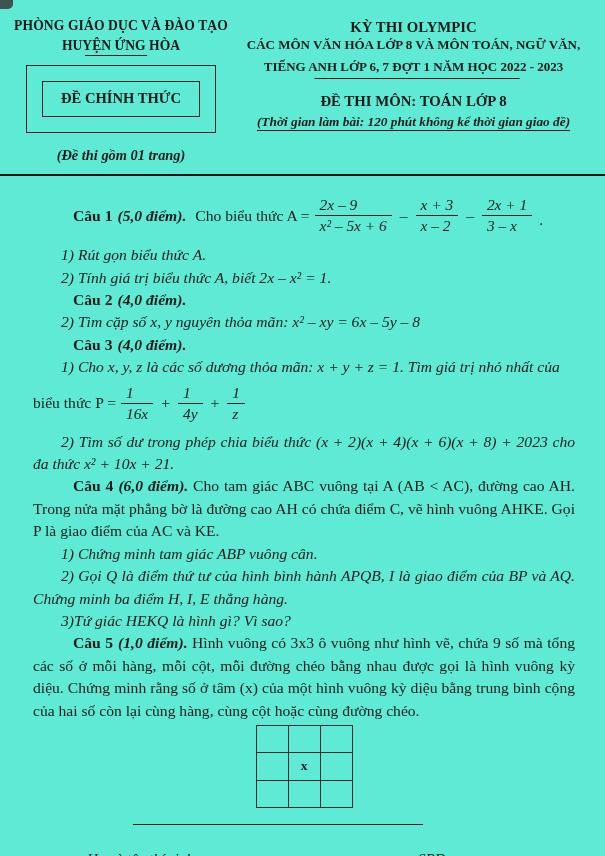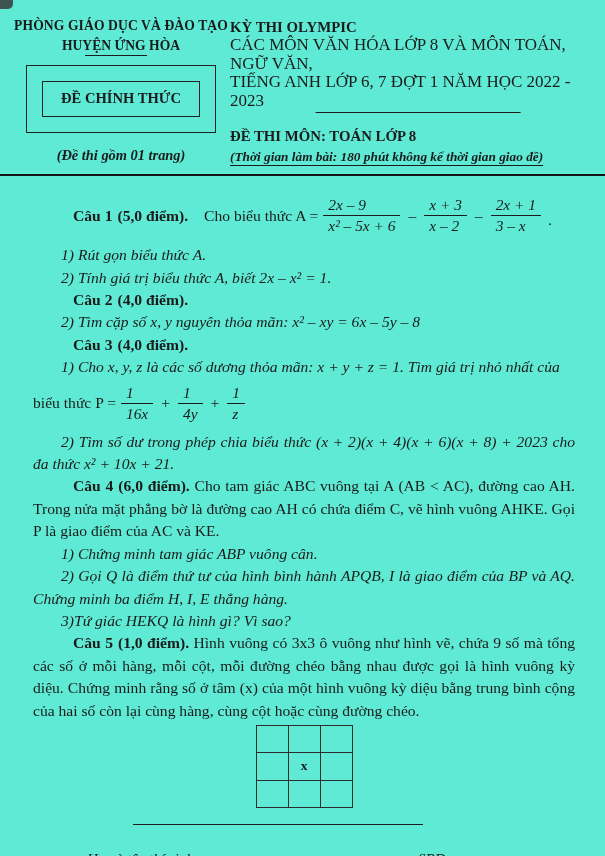--- a/index.html
+++ b/index.html
@@ -37,37 +37,37 @@
   .pu-right::after { width: 205px; transform: translateX(-48%); bottom: -3px; }
   .official-box {
     display: inline-block; margin-top: 9px;
     border: 1.6px solid #222; padding: 15px;
   }
   .official-box-inner {
     border: 1.3px solid #222; padding: 5px 18px 6px;
     font-weight: 700; font-size: 14.6px; white-space: nowrap;
   }
   .pages-note { margin-top: 11px; font-weight: 700; font-style: italic; font-size: 14.4px; }
-  .header-right { flex: 1; text-align: left; padding-top: 1px; }
+  .header-right { flex: 1; text-align: center; padding-top: 1px; }
   .exam-title { font-weight: 700; font-size: 14.8px; line-height: 18px; }
-  .exam-sub { font-weight: 400; font-size: 17px; line-height: 18.5px; display: block; }
+  .exam-sub { font-weight: 700; font-size: 13px; line-height: 18.5px; display: block; }
   .exam-sub-wrap { display: inline-block; }
   .subject-line { font-weight: 700; font-size: 14.8px; margin-top: 15px; line-height: 19px; }
   .duration-line { font-size: 13.3px; margin-top: 2px; line-height: 18px; }
   .duration-line span { font-weight: 700; font-style: italic; border-bottom: 1.5px solid #1b1b1b; padding-bottom: 1px; }
   .header-rule { border-top: 2.6px solid #141414; margin-top: 2px; }
   
   .content { padding: 14px 30px 0 33px; }
   p { margin: 0; }
   .item { text-indent: 28px; text-align: justify; font-style: italic; }
   .para { text-align: justify; }
   .q-label { font-weight: 700; margin-left: 40px; }
-  .q-points { font-weight: 700; margin-left: 5px; }
+  .q-points { font-weight: 700; font-style: italic; margin-left: 5px; }
   .q-head { margin: 0; }
-  .after-points { margin-left: 16px; text-align: center; }
+  .after-points { margin-left: 9px; text-align: center; }
   
   .formula-line { display: flex; align-items: center; flex-wrap: wrap; }
   .q1-line { margin: 2px 0 5px; min-height: 47px; }
   .p-line { margin: 2px 0 4px; min-height: 46px; }
   .frac {
     display: inline-flex; flex-direction: column; 
     font-style: italic; line-height: 18px; margin: 0 5px; font-size: 15.4px;
   }
   .frac .num { padding: 0 5px 1px; border-bottom: 1.5px solid #1b1b1b; white-space: nowrap; }
   .frac .den { padding: 1px 5px 0; white-space: nowrap; }
@@ -101,21 +101,21 @@
       <div class="official-box">
         <div class="official-box-inner">ĐỀ CHÍNH THỨC</div>
       </div>
       <div class="pages-note">(Đề thi gồm 01 trang)</div>
     </div>
     <div class="header-right">
       <div class="exam-title">KỲ THI OLYMPIC</div>
       <div class="exam-sub">CÁC MÔN VĂN HÓA LỚP 8 VÀ MÔN TOÁN, NGỮ VĂN,</div>
       <span class="exam-sub exam-sub-wrap pu pu-right">TIẾNG ANH LỚP 6, 7 ĐỢT 1 NĂM HỌC 2022 - 2023</span>
       <div class="subject-line">ĐỀ THI MÔN: TOÁN LỚP 8</div>
-      <div class="duration-line"><span>(Thời gian làm bài: 180 phút không kể thời gian giao đề)</span></div>
+      <div class="duration-line"><span>(Thời gian làm bài: 120 phút không kể thời gian giao đề)</span></div>
     </div>
   </header>
   <div class="header-rule"></div>
 
   <main class="content">
 
     <div class="formula-line q1-line">
       <span class="q-label">Câu 1</span>
       <span class="q-points">(5,0 điểm).</span>
       <span class="after-points">Cho biểu thức A =</span>

